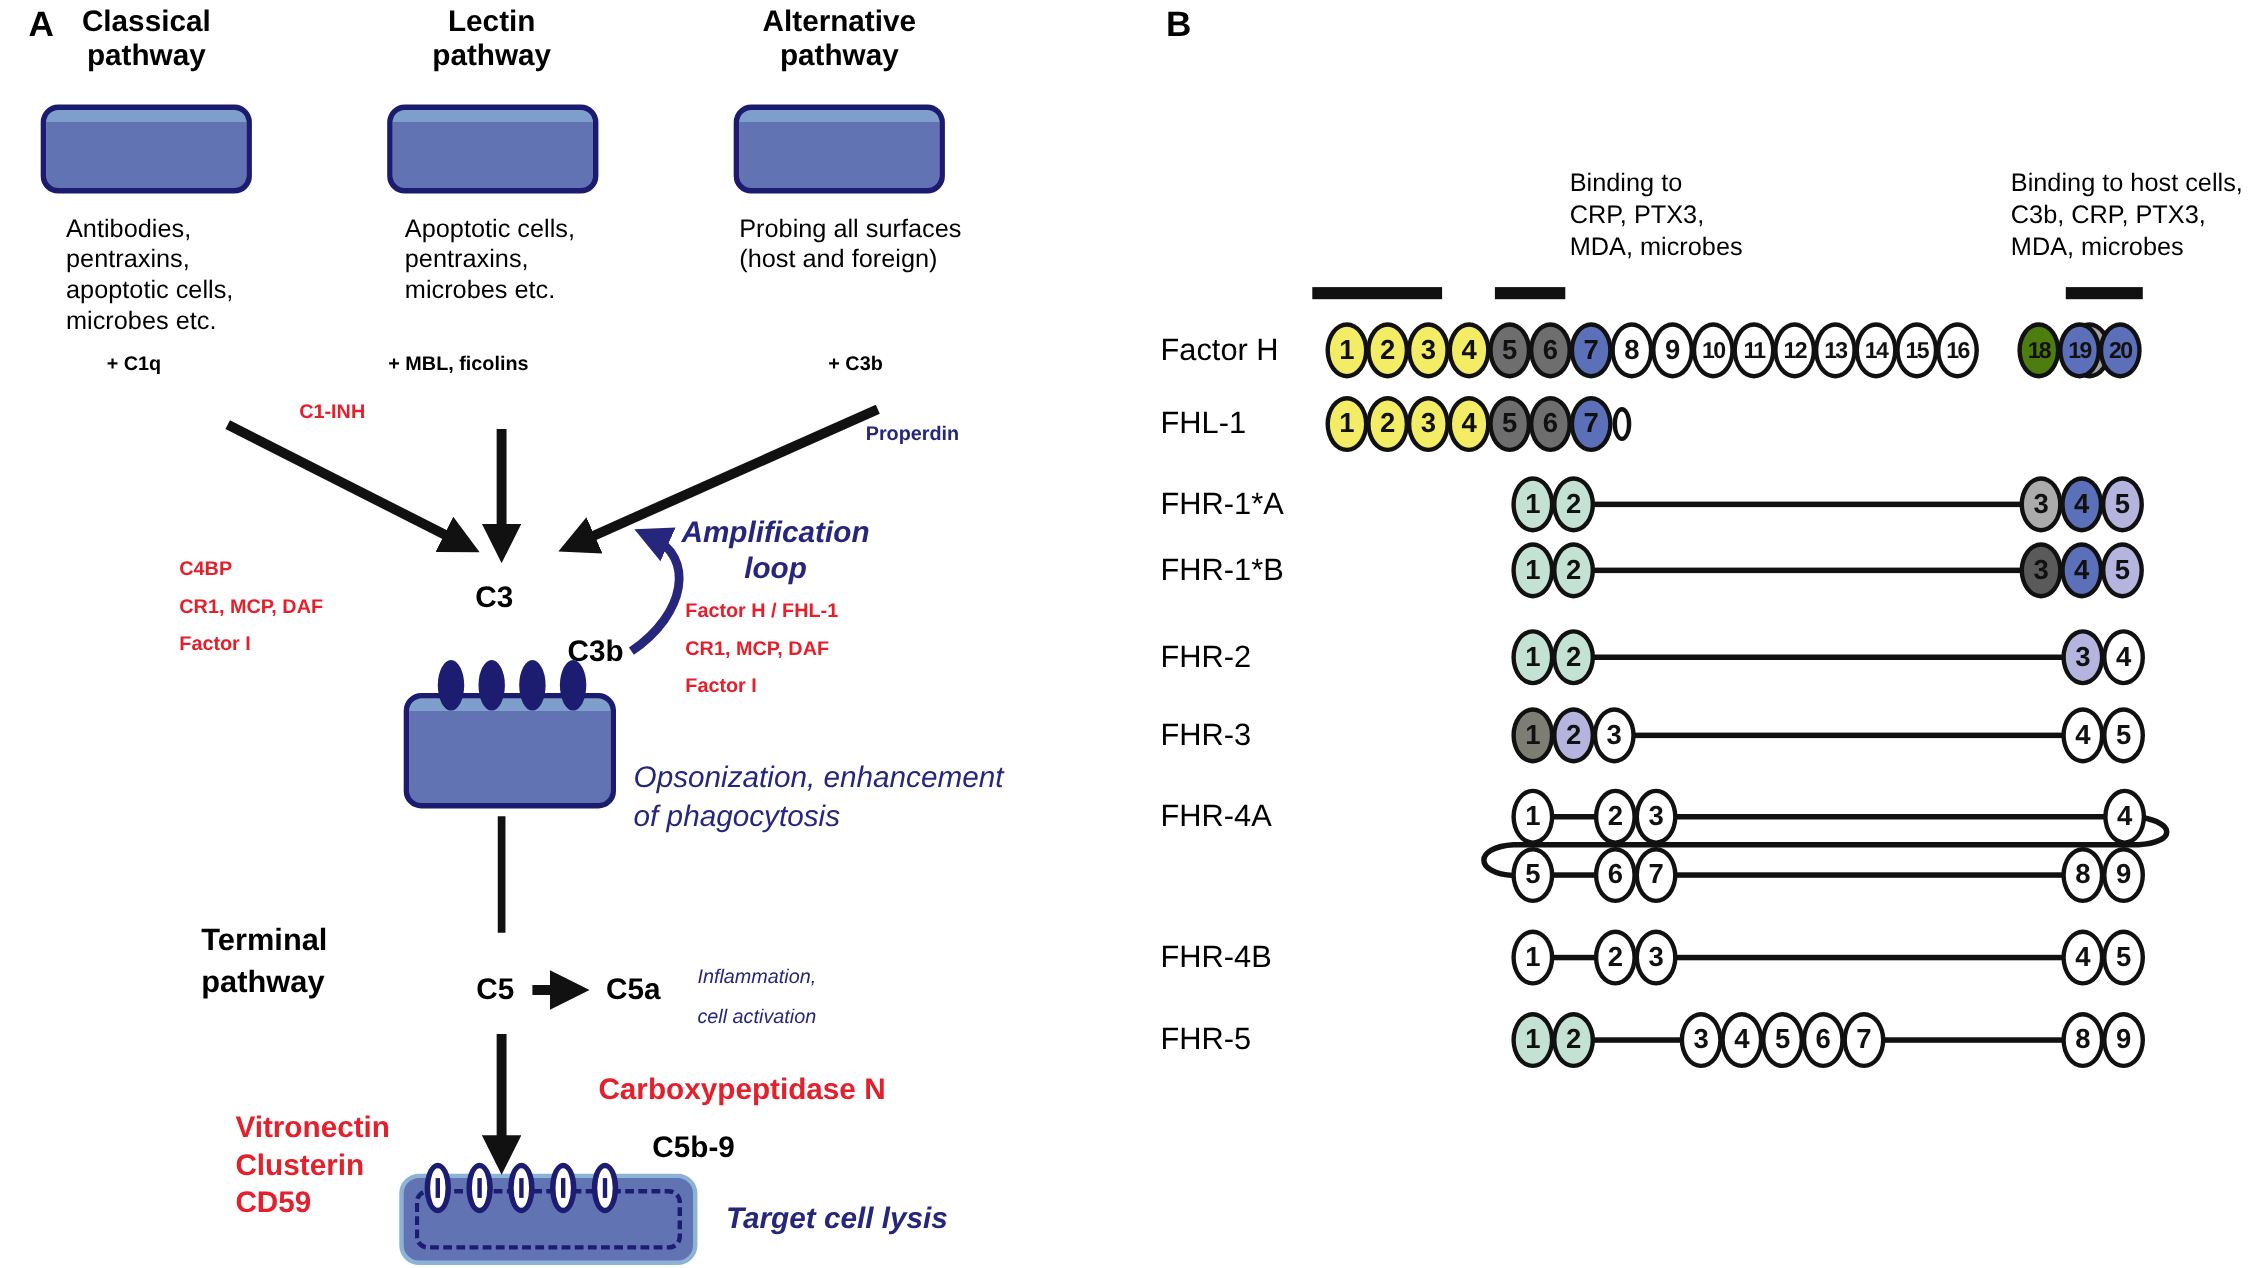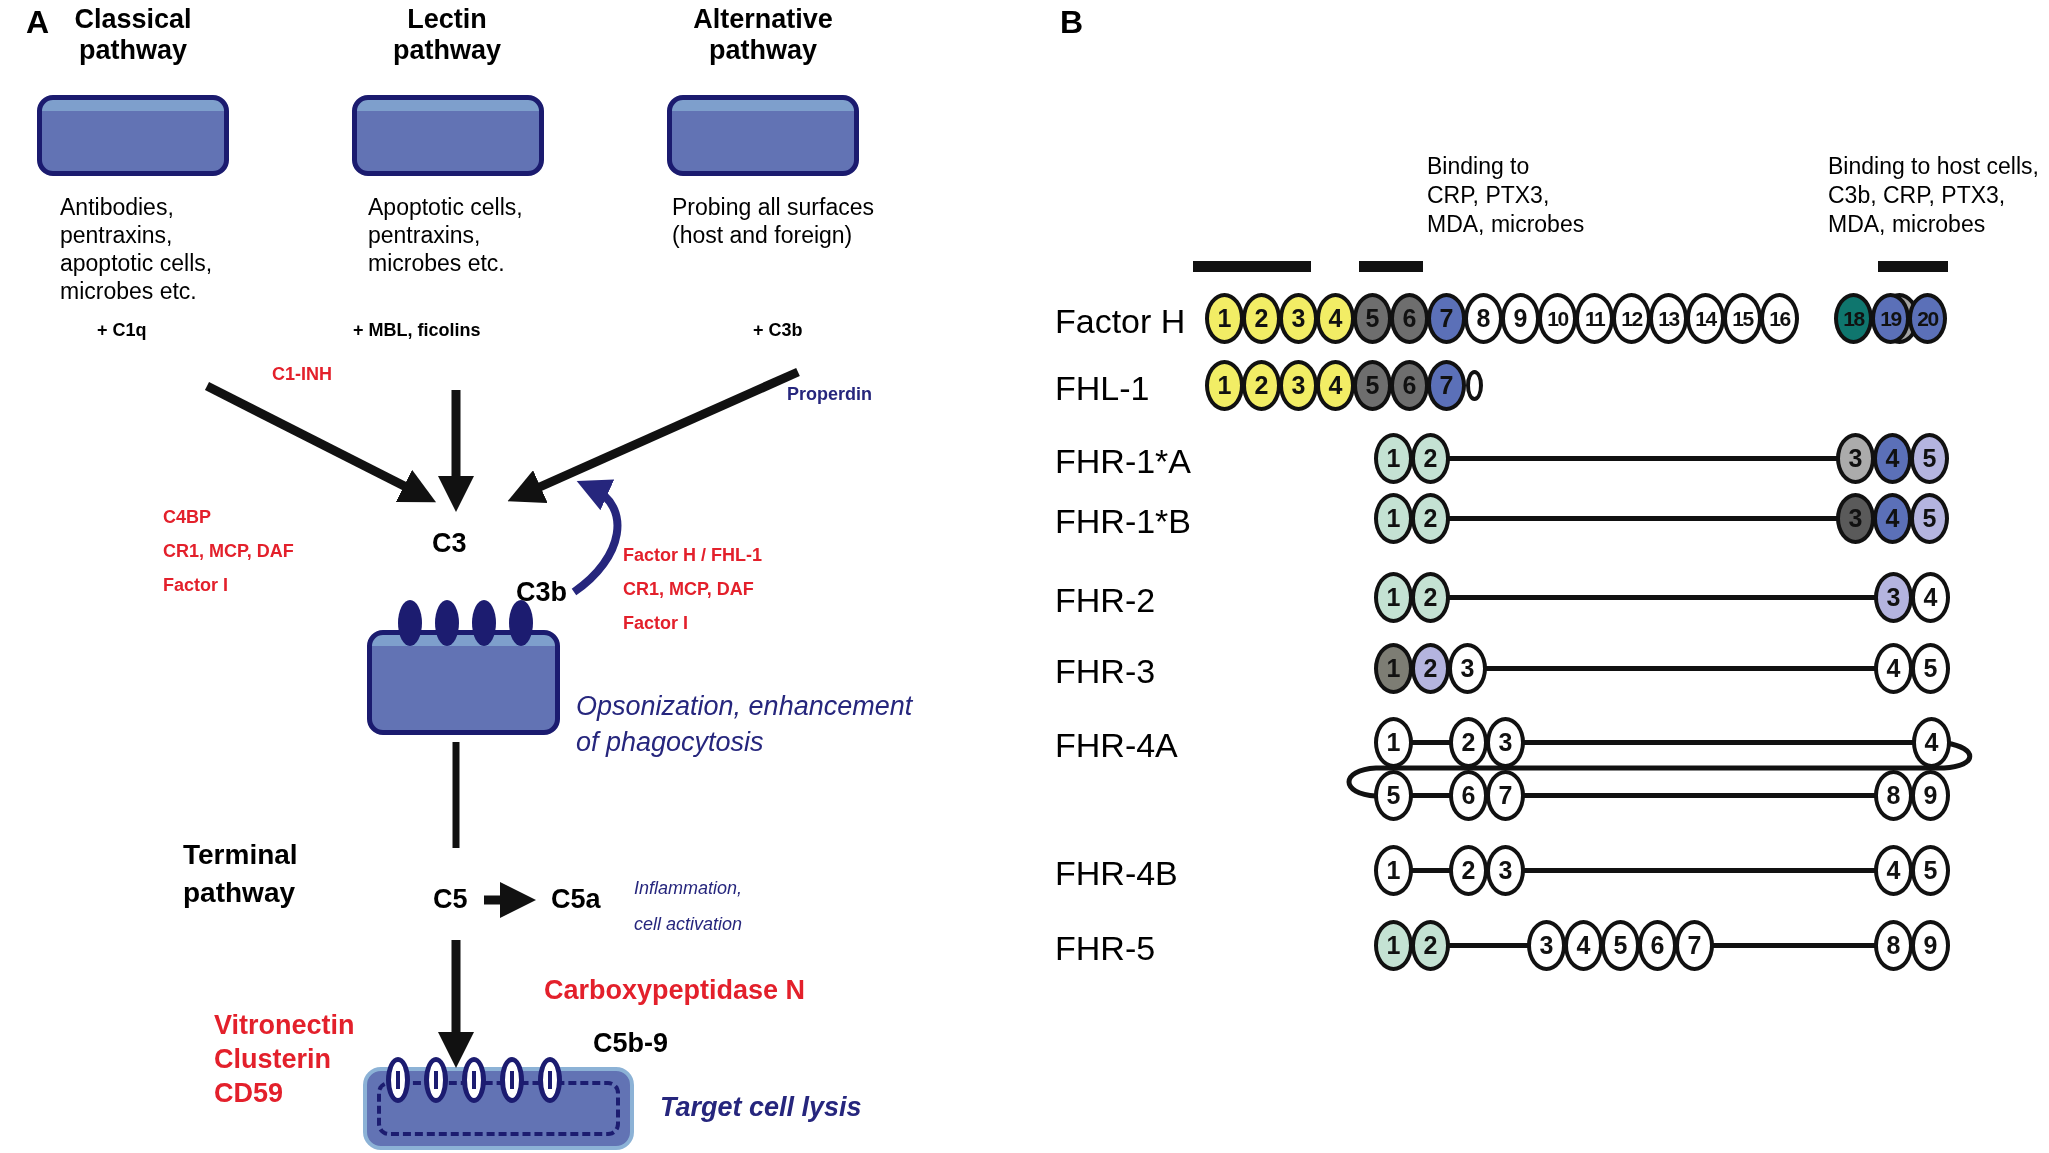--- a/index.html
+++ b/index.html
@@ -23,21 +23,21 @@
             border:5px solid #1c1c70;box-sizing:border-box;z-index:2;
             display:flex;align-items:center;justify-content:center}
   .mac-bar{width:4px;height:18px;background:#1c1c70}
   .lysisbox{position:absolute;left:363px;top:1067px;width:271px;height:83px;background:#6273b4;
             border:4px solid #8cb2d6;border-radius:18px;box-sizing:border-box}
   .lysisdash{position:absolute;left:10px;top:10px;right:10px;bottom:10px;
              border:4px dashed #1c1c70;border-radius:12px}
   
   .annot{position:absolute;font-size:23px;line-height:29px}
   .bbar{position:absolute;height:11px;background:#111;top:261px}
-  .pblabel{position:absolute;font-size:34px;white-space:nowrap}
+  .pblabel{position:absolute;font-size:28px;white-space:nowrap}
   .dcirc{position:absolute;width:39px;height:51px;border:4px solid #111;border-radius:50%;
          box-sizing:border-box;background:#fff;z-index:3;display:flex;align-items:center;
          justify-content:center;font-weight:bold;font-size:25px;color:#111}
   .dcirc.two{font-size:21px;letter-spacing:-1.5px}
   .conn{position:absolute;height:5px;background:#111;z-index:1}
   .tailoval{position:absolute;width:17px;height:31px;border:4px solid #111;border-radius:50%;
             background:#fff;box-sizing:border-box;z-index:2}
 </style>
 </head>
 <body>
@@ -85,20 +85,24 @@
 
   <span class="abs b t26 red" style="left:272px;top:364px">C1-INH</span>
   <span class="abs b t26 navy" style="left:787px;top:384px">Properdin</span>
 
   <div class="abs b t26 red lh34" style="left:163px;top:500px">
     <div>C4BP</div>
     <div>CR1, MCP, DAF</div>
     <div>Factor I</div>
   </div>
 
+  <div class="abs b i t27 navy" style="left:590px;top:468px;width:230px;text-align:center;line-height:32px">
+    <div>Amplification</div>
+    <div>loop</div>
+  </div>
 
   <div class="abs b t26 red lh34" style="left:623px;top:538px">
     <div>Factor H / FHL-1</div>
     <div>CR1, MCP, DAF</div>
     <div>Factor I</div>
   </div>
 
   <span class="abs b t27" style="left:432px;top:528px">C3</span>
   <span class="abs b t27" style="left:516px;top:577px">C3b</span>
 
@@ -208,21 +212,21 @@
       <div class="dcirc" style="left: 1464px; top: 293px; background: rgb(255, 255, 255);">8</div>
       <div class="dcirc" style="left: 1501px; top: 293px; background: rgb(255, 255, 255);">9</div>
       <div class="dcirc two" style="left: 1538px; top: 293px; background: rgb(255, 255, 255);">10</div>
       <div class="dcirc two" style="left: 1575px; top: 293px; background: rgb(255, 255, 255);">11</div>
       <div class="dcirc two" style="left: 1612px; top: 293px; background: rgb(255, 255, 255);">12</div>
       <div class="dcirc two" style="left: 1649px; top: 293px; background: rgb(255, 255, 255);">13</div>
       <div class="dcirc two" style="left: 1686px; top: 293px; background: rgb(255, 255, 255);">14</div>
       <div class="dcirc two" style="left: 1723px; top: 293px; background: rgb(255, 255, 255);">15</div>
       <div class="dcirc two" style="left: 1760px; top: 293px; background: rgb(255, 255, 255);">16</div>
       <div class="dcirc two" style="left: 1880px; top: 293px; background: #a3a3a3;">17</div>
-      <div class="dcirc two" style="left: 1834px; top: 293px; background: #0f766e;">18</div>
+      <div class="dcirc two" style="left: 1834px; top: 293px; background: #4d7c0f;">18</div>
       <div class="dcirc two" style="left: 1871px; top: 293px; background: rgb(91, 112, 184);">19</div>
       <div class="dcirc two" style="left: 1908px; top: 293px; background: rgb(91, 112, 184);">20</div>
       <div class="pblabel" style="left: 1055px; top: 369px; text-align: right;">FHL-1</div>
       <div class="dcirc" style="left: 1205px; top: 360px; background: rgb(242, 237, 101);">1</div>
       <div class="dcirc" style="left: 1242px; top: 360px; background: rgb(242, 237, 101);">2</div>
       <div class="dcirc" style="left: 1279px; top: 360px; background: rgb(242, 237, 101);">3</div>
       <div class="dcirc" style="left: 1316px; top: 360px; background: rgb(242, 237, 101);">4</div>
       <div class="dcirc" style="left: 1353px; top: 360px; background: rgb(110, 110, 110);">5</div>
       <div class="dcirc" style="left: 1390px; top: 360px; background: rgb(110, 110, 110);">6</div>
       <div class="dcirc" style="left: 1427px; top: 360px; background: rgb(91, 112, 184);">7</div>

